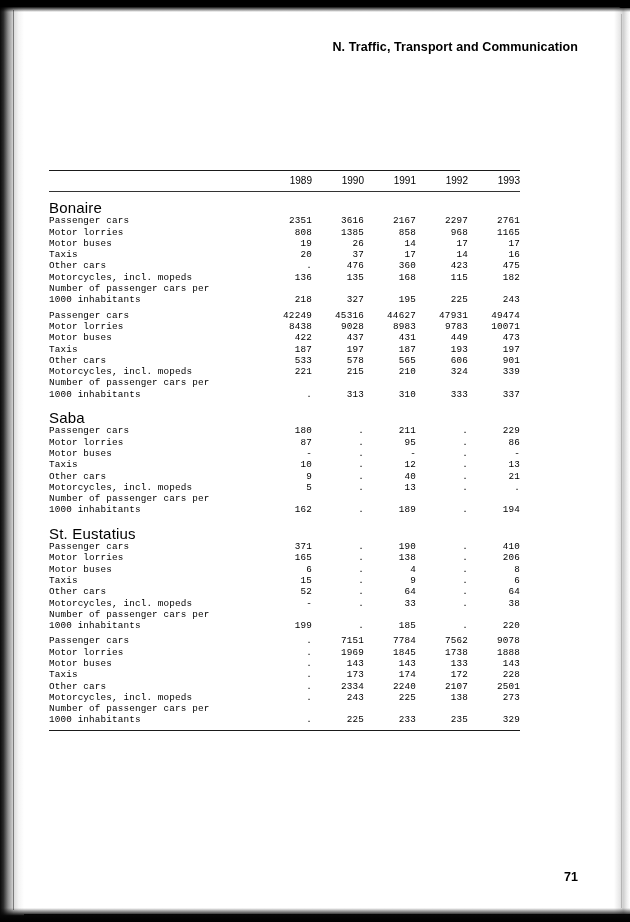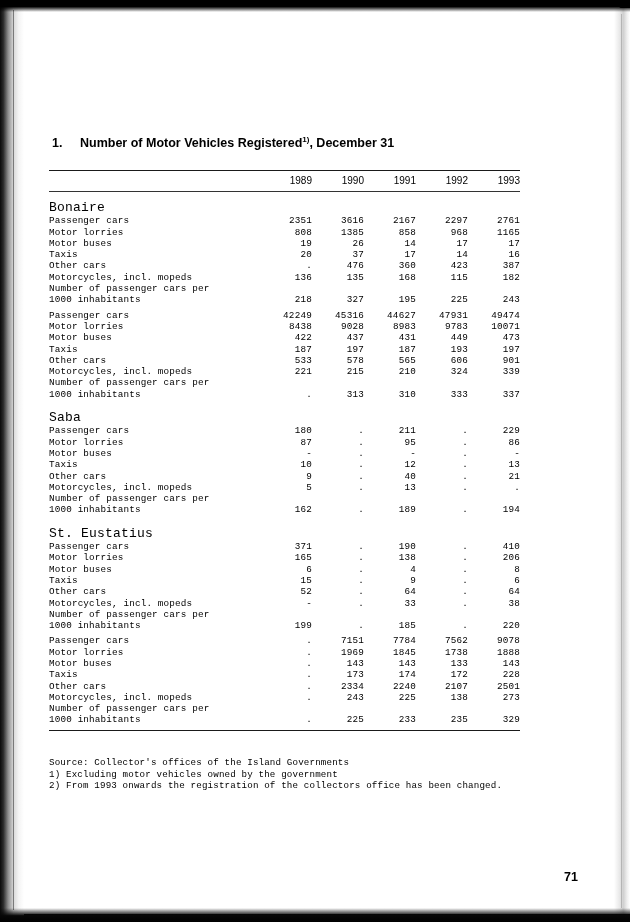--- a/index.html
+++ b/index.html
@@ -174,22 +174,22 @@
     font-size: 10px;
     font-weight: bold;
     text-align: right;
     padding: 5px 1px 5px 0;
     height: 20px;
     vertical-align: middle;
   }
   th.blank-head { }
 
   tr.section-row td {
-    font-family: Liberation Mono, monospace;
-    font-size: 13px;
+    font-family: Liberation Sans, sans-serif;
+    font-size: 15px;
     padding-top: 8px;
     padding-bottom: 2px;
     letter-spacing: 0.2px;
   }
   tr.section-row.first td { padding-top: 10px; }
 
   td.row-label {
     padding-left: 26px;
     letter-spacing: 0.15px;
   }
@@ -231,24 +231,22 @@
   <div class="corner-curve"></div>
   <div class="spine"></div>
   <div class="spine-line"></div>
   <div class="right-edge"></div>
   <div class="right-edge-line"></div>
   <div class="scan-top-shade"></div>
   <div class="scan-bottom-shade"></div>
 
   <div class="content">
 
-
-    <div class="table-title-row">
-      <span class="table-title-num">1.</span><span>Number of Motor Vehicles Registered</span><span class="fn-sup">1)</span><span>, December 31</span>
-    </div>
+    <div class="running-head">N. Traffic, Transport and Communication</div>
+
 
     <div class="table-wrap">
       <div class="rule"></div>
       <table class="vehicles">
         <colgroup>
           <col class="c-label">
             <col class="c-yr">
             <col class="c-yr">
             <col class="c-yr">
             <col class="c-yr">
@@ -310,21 +308,21 @@
               <td class="val">17</td>
               <td class="val">14</td>
               <td class="val">16</td>
             </tr>
             <tr>
               <td class="row-label">Other cars</td>
               <td class="val">.</td>
               <td class="val">476</td>
               <td class="val">360</td>
               <td class="val">423</td>
-              <td class="val">387</td>
+              <td class="val">475</td>
             </tr>
             <tr>
               <td class="row-label">Motorcycles, incl. mopeds</td>
               <td class="val">136</td>
               <td class="val">135</td>
               <td class="val">168</td>
               <td class="val">115</td>
               <td class="val">182</td>
             </tr>
             <tr>
@@ -618,21 +616,16 @@
               <td class="val">329</td>
             </tr>
             <tr class="spacer-row">
               <td colspan="6"></td>
             </tr>
           </tbody>
       </table>
       <div class="rule"></div>
     </div>
 
-    <div class="footnotes" id="footnotes">
-        <div>Source: Collector's offices of the Island Governments</div>
-        <div>1) Excluding motor vehicles owned by the government</div>
-        <div>2) From 1993 onwards the registration of the collectors office has been changed.</div>
-      </div>
 
     <div class="page-number">71</div>
   </div>
 </div>
 
 </body></html>

